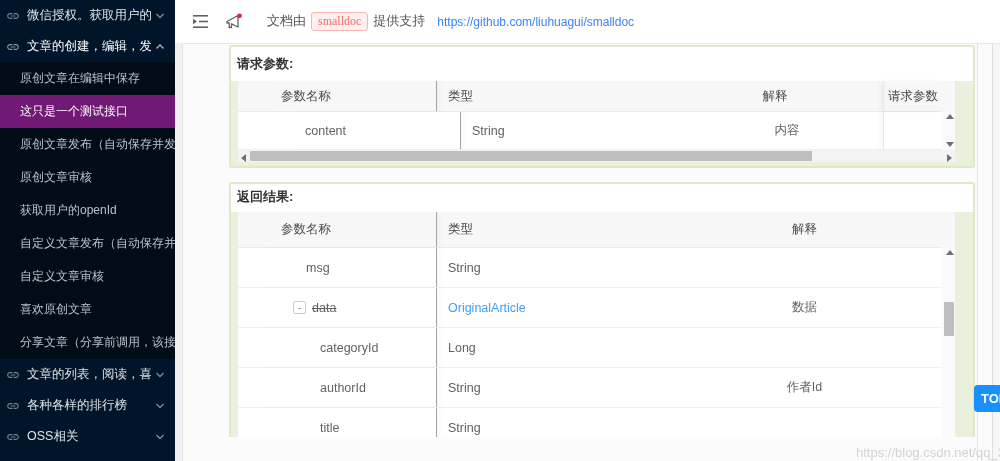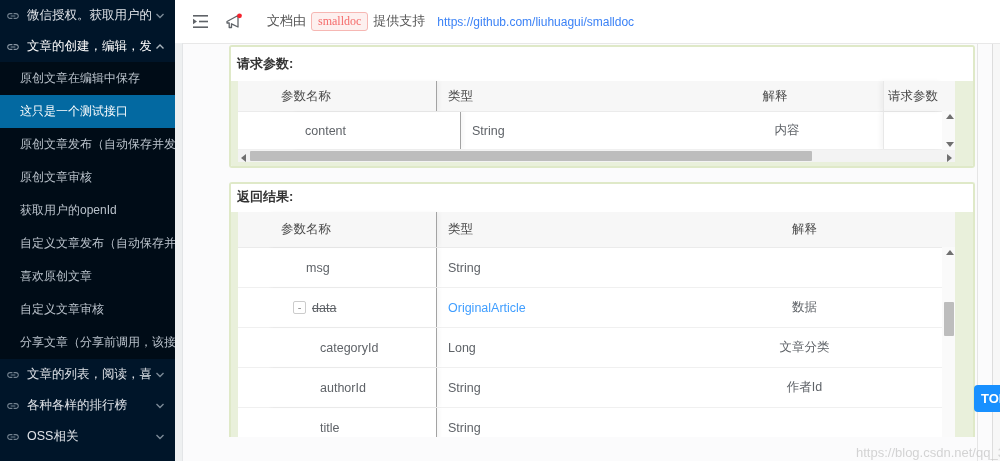--- a/index.html
+++ b/index.html
@@ -10,21 +10,21 @@
     -webkit-font-smoothing:antialiased;
   }
   
   .sidebar{position:absolute;left:0;top:0;width:175px;height:461px;background:#001529;z-index:5;}
   .menu-item{height:31px;display:flex;align-items:center;padding:0 8px 0 6px;color:#dfe3e8;font-size:12.5px;cursor:pointer;}
   .menu-item .link-icon{flex:0 0 16px;height:14px;margin-right:5px;opacity:.75;display:flex;align-items:center;}
   .menu-item .mi-label{flex:1;white-space:nowrap;overflow:hidden;}
   .menu-item .chev{flex:0 0 12px;margin-left:4px;opacity:.8;display:flex;align-items:center;}
   .submenu{background:#000c17;}
   .sub-item{height:33px;line-height:33px;padding-left:20px;color:#b9c2cb;font-size:12px;white-space:nowrap;overflow:hidden;cursor:pointer;}
-  .sub-item.selected{background:#0369a1;color:#fff;}
+  .sub-item.selected{background:#701a75;color:#fff;}
   .sidebar-strip{position:absolute;left:175px;top:43px;width:7px;height:418px;background:#eef0f1;border-right:1px solid #e3e5e7;z-index:4;}
   
   .topbar{position:absolute;left:175px;top:0;width:825px;height:43px;background:#fff;border-bottom:1px solid #e8e8e8;display:flex;align-items:center;z-index:3;}
   .fold-icon{margin-left:17px;width:17px;height:15px;cursor:pointer;}
   .horn-wrap{position:relative;margin-left:15px;width:20px;height:18px;cursor:pointer;}
   .powered{margin-left:23px;font-size:13px;color:#555;display:flex;white-space:nowrap;font-family:Liberation Serif, serif;}
   .brand-pill{margin:0 5px;font-size:12px;color:#f56c6c;background:#fdf0ef;border:1px solid #f6b7b3;border-radius:3px;padding:1px 6px;}
   .repo-link{margin-left:12px;font-size:12px;color:#3b82f6;text-decoration:none;white-space:nowrap;}
   
   .content{position:absolute;left:183px;top:43px;width:817px;height:418px;background:#fbfbfc;z-index:1;}
@@ -106,22 +106,22 @@
         </svg>
     </span>
   </div>
   <div class="submenu">
     <div class="sub-item">原创文章在编辑中保存</div>
     <div class="sub-item selected">这只是一个测试接口</div>
     <div class="sub-item">原创文章发布（自动保存并发布，所</div>
     <div class="sub-item">原创文章审核</div>
     <div class="sub-item">获取用户的openId</div>
     <div class="sub-item">自定义文章发布（自动保存并发布，</div>
+    <div class="sub-item">自定义文章审核</div>
     <div class="sub-item">喜欢原创文章</div>
-    <div class="sub-item">自定义文章审核</div>
     <div class="sub-item">分享文章（分享前调用，该接口回调</div>
   </div>
   <div class="menu-item">
     <span class="link-icon">
       <svg width="14" height="14" viewBox="0 0 24 24" fill="#9aa7b3">
           <path d="M3.9 12c0-1.71 1.39-3.1 3.1-3.1h4V7H7c-2.76 0-5 2.24-5 5s2.24 5 5 5h4v-1.9H7c-1.71 0-3.1-1.39-3.1-3.1zm4.1 1h8v-2H8v2zm9-6h-4v1.9h4c1.71 0 3.1 1.39 3.1 3.1s-1.39 3.1-3.1 3.1h-4V17h4c2.76 0 5-2.24 5-5s-2.24-5-5-5z"></path>
         </svg>
     </span>
     <span class="mi-label">文章的列表，阅读，喜欢审...</span>
     <span class="chev">
@@ -237,21 +237,20 @@
           </div>
           <div class="c-type">
             <span class="type-link">OriginalArticle</span>
           </div>
           <div class="c-desc">数据</div>
           <div class="c-vsb"></div>
         </div>
         <div class="trow b2row">
           <div class="c-name indent-2">categoryId</div>
           <div class="c-type">Long</div>
-          <div class="c-desc">文章分类</div>
           <div class="c-vsb"></div>
         </div>
         <div class="trow b2row">
           <div class="c-name indent-2">authorId</div>
           <div class="c-type">String</div>
           <div class="c-desc">作者Id</div>
           <div class="c-vsb"></div>
         </div>
         <div class="trow b2row">
           <div class="c-name indent-2">title</div>

